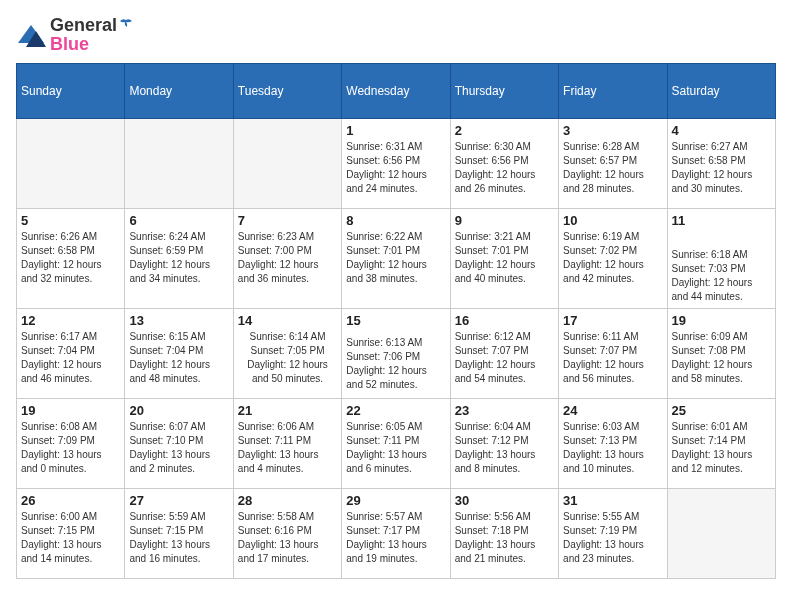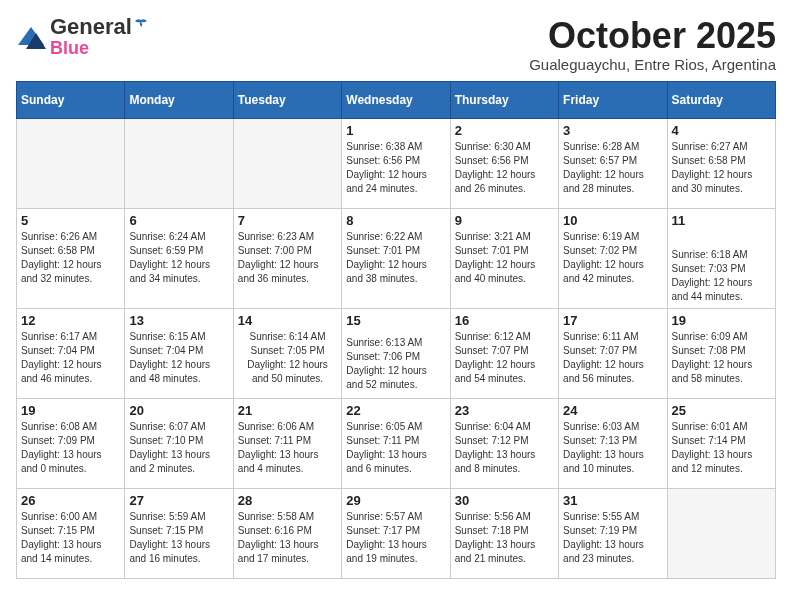--- a/index.html
+++ b/index.html
@@ -15,21 +15,21 @@
       align-items: flex-start;
       justify-content: space-between;
       margin-bottom: 8px;
     }
     .logo {
       display: flex;
       align-items: center;
       gap: 4px;
     }
     .logo-text-general {
-      font-size: 22px;
+      font-size: 18px;
       font-weight: bold;
       color: #333;
       line-height: 1;
     }
     .title-block {
       text-align: right;
     }
     .month-title {
       font-size: 36px;
       font-weight: bold;
@@ -42,22 +42,22 @@
     }
     table {
       width: 100%;
       border-collapse: collapse;
       table-layout: fixed;
     }
     .day-header {
       background-color: #2a6db5;
       color: #fff;
       font-size: 12px;
-      font-weight: bold;
-      padding: 11px 4px;
+      font-weight: normal;
+      padding: 20px 4px;
       text-align: left;
       border: 1px solid #1a5090;
     }
     .cal-cell {
       vertical-align: top;
       border: 1px solid #ccc;
       padding: 4px 4px;
       height: 90px;
       font-size: 10.5px;
       color: #222;
@@ -89,24 +89,20 @@
     <div>
       <div style="display:flex; line-height:1.1;">
         <span class="logo-text-general">General</span>
         <svg width="14" height="14" viewBox="0 0 14 14" style="margin-left:2px;margin-top:2px;">
           <path d="M7,2 Q10,0 13,3 Q10,5 7,4 Q9,6 8,9 Q5,7 6,4 Q3,5 1,3 Q4,0 7,2Z" fill="#2a6db5"></path>
         </svg>
       </div>
       <div style="color:#ec4899;font-size:18px;font-weight:bold;">Blue</div>
     </div>
   </div>
-  <div class="title-block">
-    <div class="month-title">October 2025</div>
-    <div class="subtitle">Gualeguaychu, Entre Rios, Argentina</div>
-  </div>
 </div>
 
 <table>
   <thead>
     <tr>
     <th class="day-header">Sunday</th>
         <th class="day-header">Monday</th>
         <th class="day-header">Tuesday</th>
         <th class="day-header">Wednesday</th>
         <th class="day-header">Thursday</th>
@@ -114,21 +110,21 @@
         <th class="day-header">Saturday</th>
       </tr>
   </thead>
   <tbody id="cal-body">
   <tr>
         <td class="cal-cell empty"></td>
         <td class="cal-cell empty"></td>
         <td class="cal-cell empty"></td>
         <td class="cal-cell">
           <div class="day-num">1</div>
-          <div class="cell-text" style="white-space: pre-line;">Sunrise: 6:38 AM
+          <div class="cell-text" style="white-space: pre-line;">Sunrise: 6:31 AM
 Sunset: 6:56 PM
 Daylight: 12 hours and 24 minutes.</div>
         </td>
         <td class="cal-cell">
           <div class="day-num">2</div>
           <div class="cell-text" style="white-space: pre-line;">Sunrise: 6:30 AM
 Sunset: 6:56 PM
 Daylight: 12 hours and 26 minutes.</div>
         </td>
         <td class="cal-cell">

